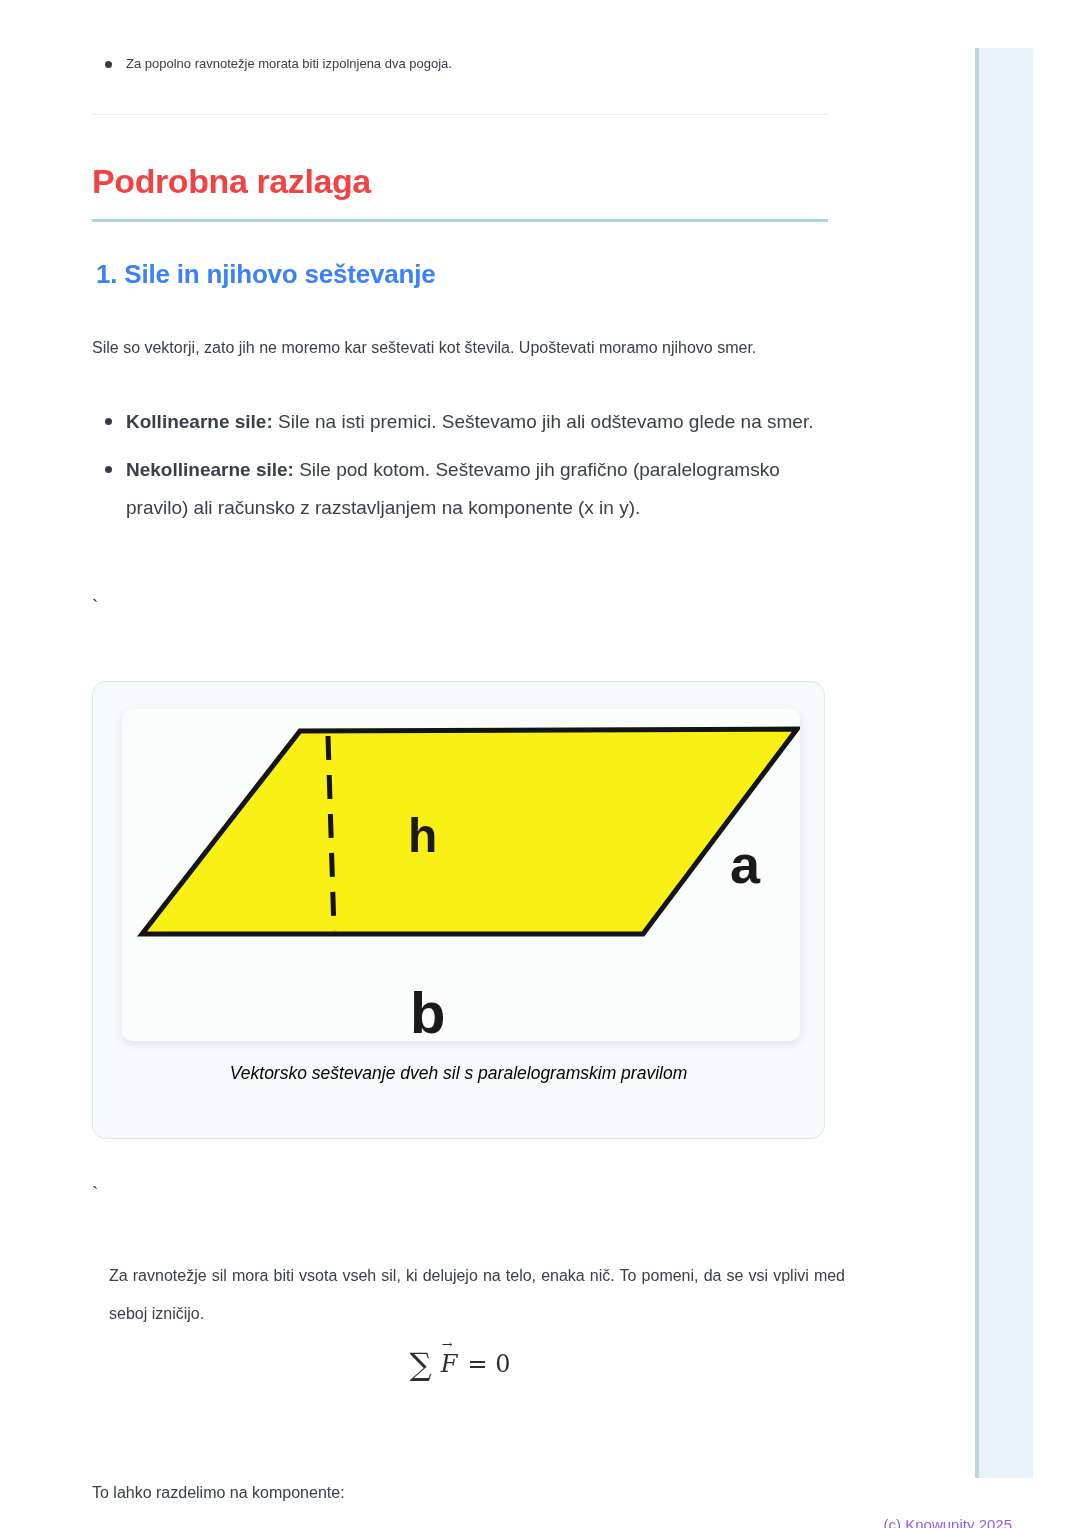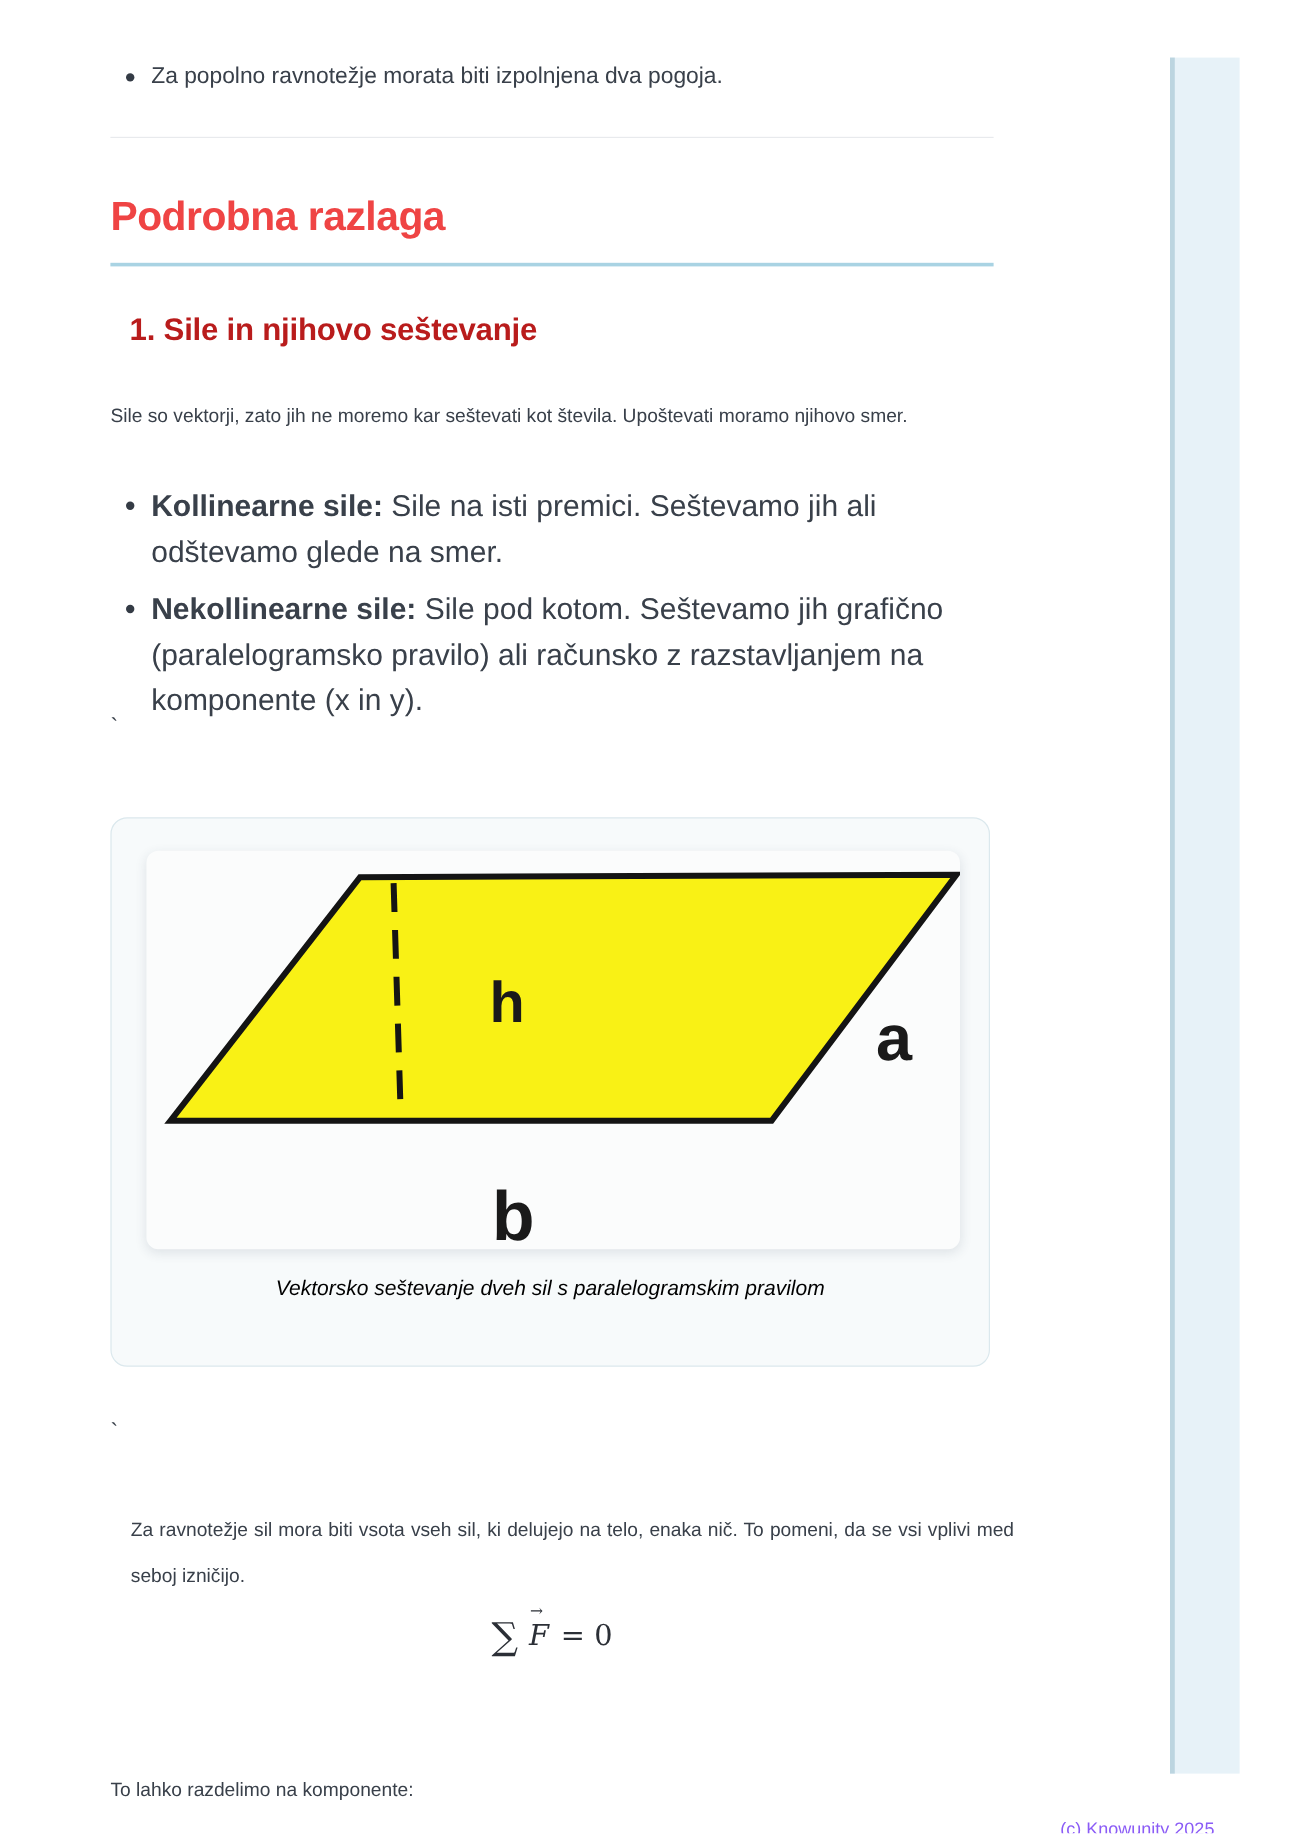--- a/index.html
+++ b/index.html
@@ -13,42 +13,42 @@
   .scroll-strip{
     position:absolute; left:975px; top:48px; width:54px; height:1430px;
     background:#e7f2f8; border-left:4px solid #bcd5e0;
   }
 
   .bullet-row{display:flex; align-items:flex-start;}
   .dot{
     width:7px; height:7px; border-radius:50%; background:#343b45;
     margin:11px 14px 0 13px; flex:0 0 auto;
   }
-  .intro-item{position:absolute; top:50px; left:0; width:736px; font-size:19px; line-height:28px;}
+  .intro-item{position:absolute; top:50px; left:0; width:736px; font-size:13px; line-height:28px;}
 
   .divider{position:absolute; top:114px; left:0; width:736px; height:1px; background:#e8eaed;}
 
   .section-title{
     position:absolute; top:162px; left:0; margin:0;
     font-size:34px; font-weight:700; letter-spacing:-0.4px; color:#ef4444;
   }
   .section-underline{position:absolute; top:219px; left:0; width:736px; height:3px; background:#a9d3e3;}
 
   .subsection-title{
-    position:absolute; top:259px; left:16px; margin:0;
-    font-size:26px; font-weight:700; letter-spacing:-0.2px; color:#b91c1c;
+    position:absolute; top:259px; left:4px; margin:0;
+    font-size:26px; font-weight:700; letter-spacing:-0.2px; color:#3b82f6;
   }
 
   .para{font-size:16px; line-height:38px; color:#39404a;}
   .justify{text-align:justify;}
   .para1{position:absolute; top:313px; left:0; width:736px;}
   .bullets{position:absolute; top:403px; left:0; width:736px;}
   .bullets .bullet-row{margin-bottom:10px;}
   .bullets .dot{margin-top:15px;}
-  .bullet-text{font-size:25px; line-height:38px;}
+  .bullet-text{font-size:19px; line-height:38px;}
   .bold{font-weight:700;}
 
   .tick{position:absolute; left:0; font-size:19px; color:#39404a;}
   .tick1{top:596px;}
   .tick2{top:1183px;}
 
   .figure-card{
     position:absolute; top:681px; left:0; width:733px; height:458px;
     background:#f7fafb; border:1.5px solid #dbe8ed; border-radius:14px; box-sizing:border-box;
   }

